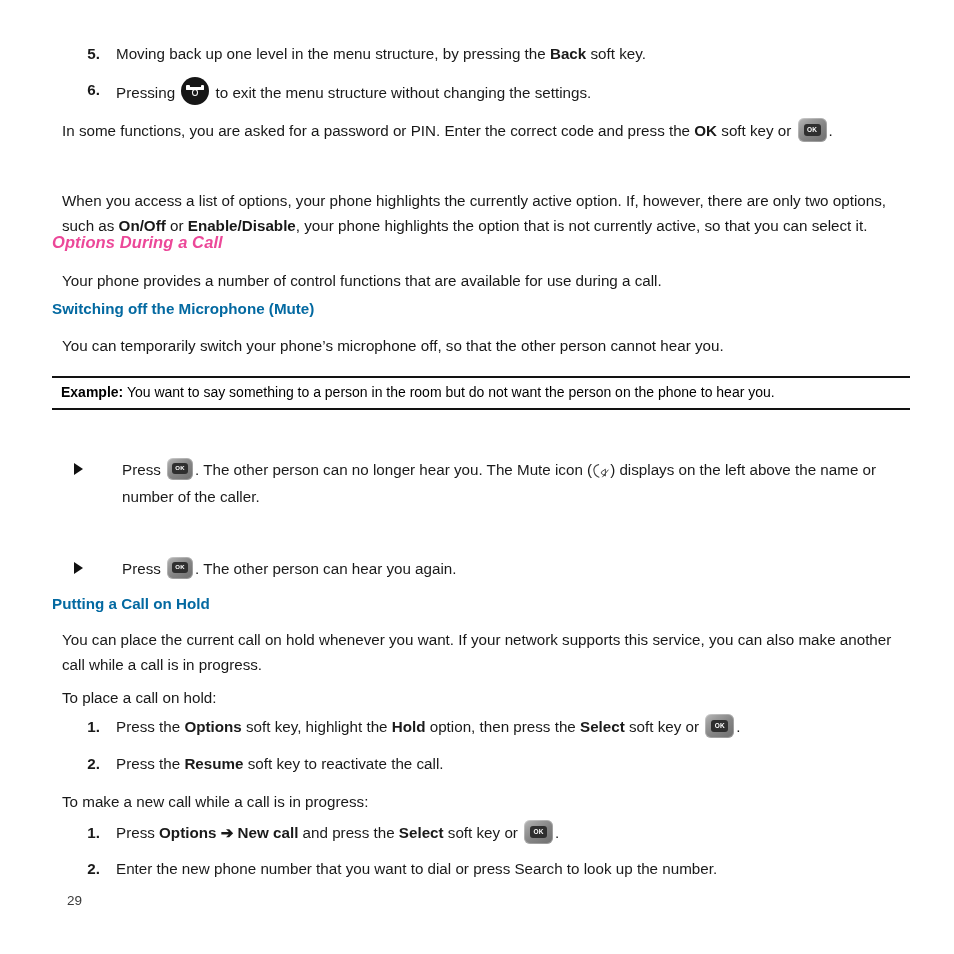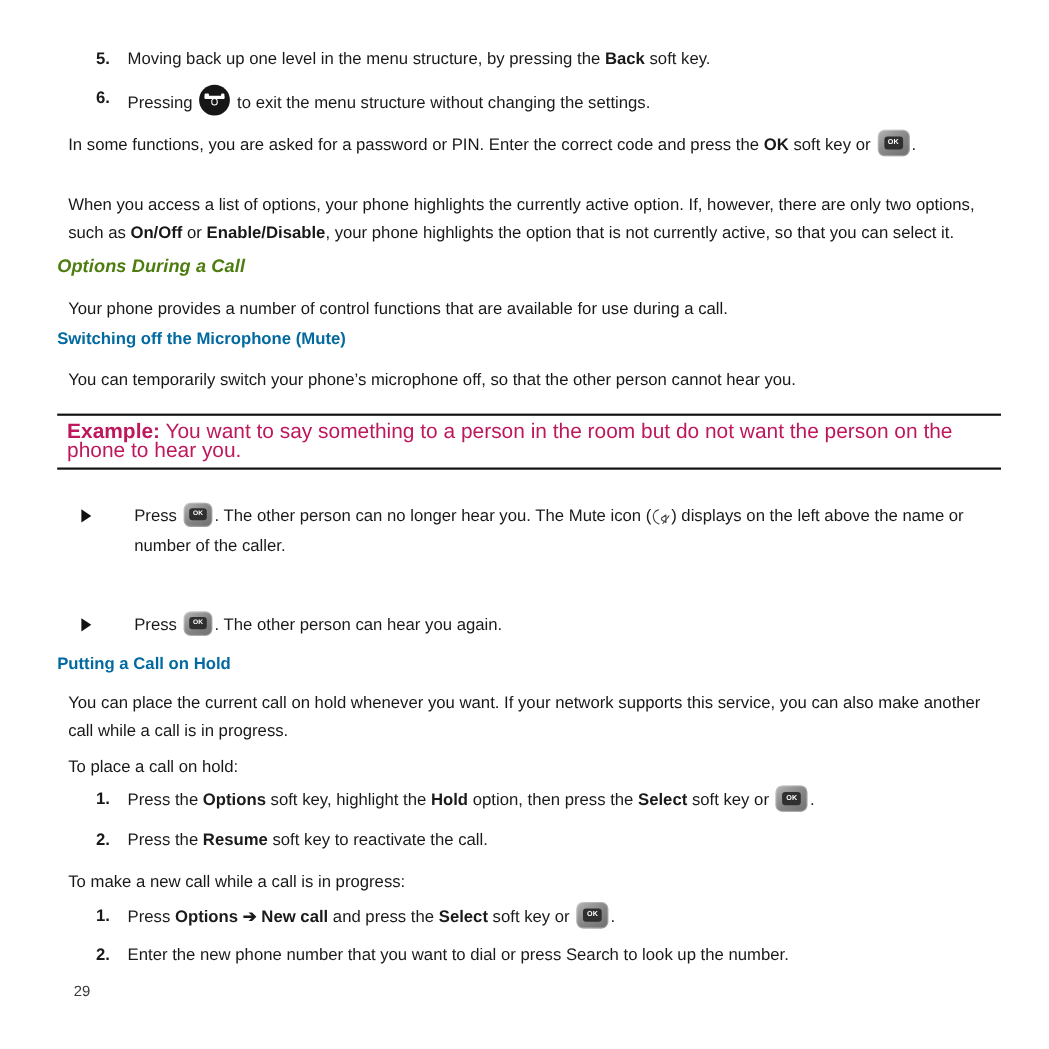--- a/index.html
+++ b/index.html
@@ -73,40 +73,40 @@
     vertical-align: middle;
     margin-top: -2px;
   }
   .tri-body { flex: 1 1 auto; }
 
   
   .h-section {
     font-size: 16.5px;
     font-weight: bold;
     font-style: italic;
-    color: #4d7c0f;
+    color: #ec4899;
     letter-spacing: 0.1px;
   }
   .h-sub {
     font-size: 15.2px;
     font-weight: bold;
     color: #0369a1;
   }
 
   
   .example-box {
     border-top: 2.5px solid #121212;
     border-bottom: 2.5px solid #121212;
     padding: 6px 0 7px 0;
   }
   .example-inner {
-    font-size: 19px;
+    font-size: 14px;
     line-height: 17px;
     padding-left: 9px;
-    color: #be185d;
+    color: #000000;
   }
   .example-label { font-weight: bold; }
 
   
   .key-ok {
     display: inline-block;
     vertical-align: -6px;
     width: 29px;
     height: 24px;
     border-radius: 6px;
@@ -195,21 +195,21 @@
 
   <div class="abs num-item" style="left:66px; top:77px; width:860px;">
     <span class="num-marker">6.</span>
     <span class="num-body"><span>Pressing </span><span class="key-end"><span class="bar"></span><span class="tipL"></span><span class="tipR"></span><span class="handset"></span></span><span> to exit the menu structure without changing the settings.</span></span>
   </div>
 
   <div class="abs para" style="left:62px; top:118px; width:866px;">
     <span>In some functions, you are asked for a password or PIN. Enter the correct code and press the </span><b>OK</b><span> soft key or </span><span class="key-ok"><span class="cap">OK</span></span><span>.</span>
   </div>
 
-  <div class="abs para" style="left:62px; top:174px; width:848px;">
+  <div class="abs para" style="left:62px; top:188px; width:848px;">
     <span>When you access a list of options, your phone highlights the currently active option. If, however, there are only two options, such as </span><b>On/Off</b><span> or </span><b>Enable/Disable</b><span>, your phone highlights the option that is not currently active, so that you can select it.</span>
   </div>
 
   <div class="abs h-section" style="left:52px; top:233px;">Options During a Call</div>
 
   <div class="abs para" style="left:62px; top:268px; width:866px;">Your phone provides a number of control functions that are available for use during a call.</div>
 
   <div class="abs h-sub" style="left:52px; top:300px;">Switching off the Microphone (Mute)</div>
 
   <div class="abs para" style="left:62px; top:333px; width:866px;">You can temporarily switch your phone’s microphone off, so that the other person cannot hear you.</div>

